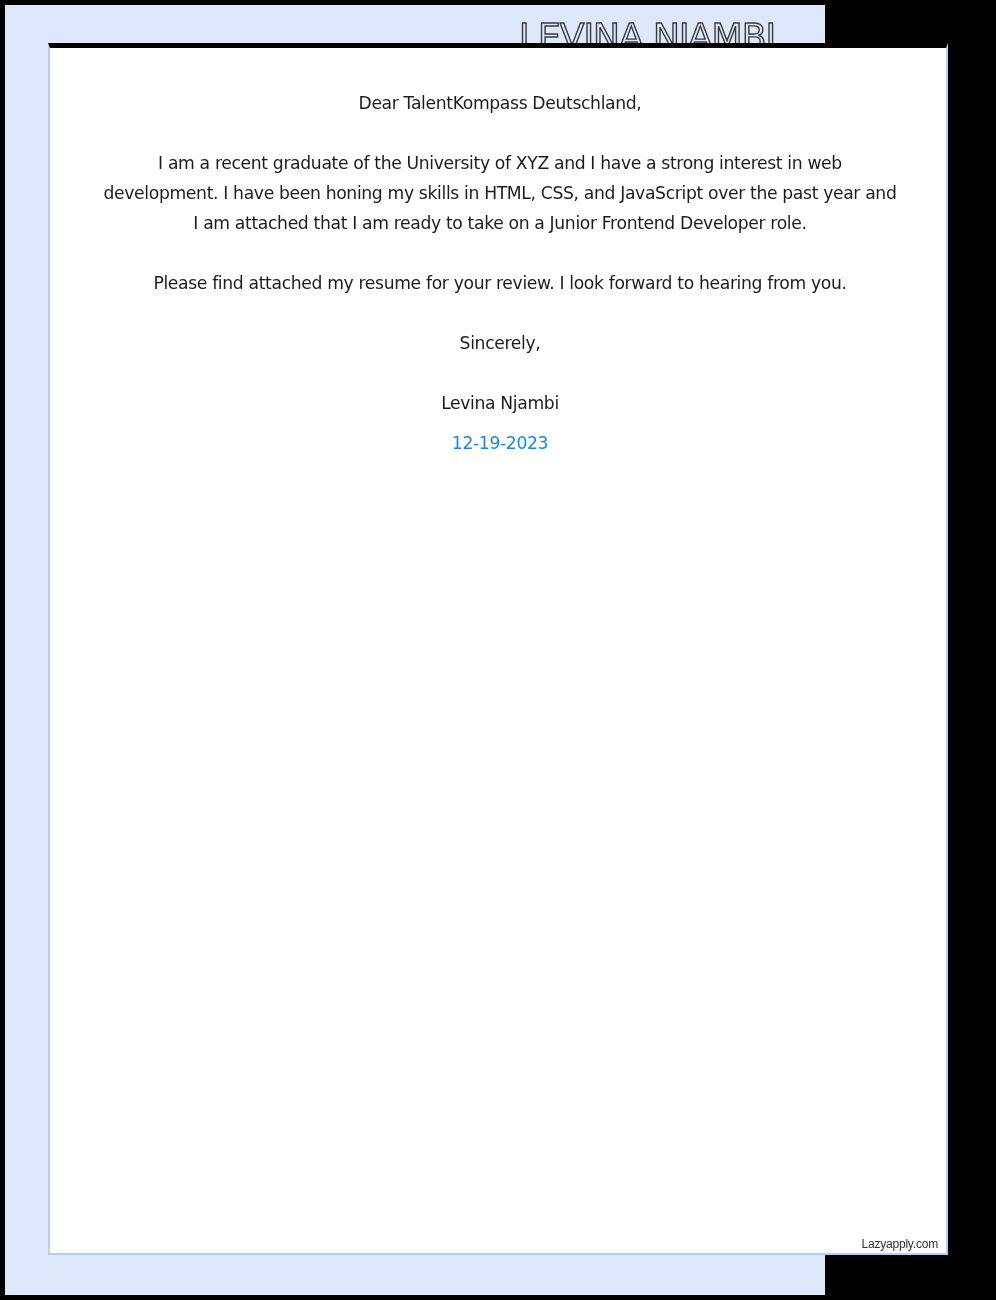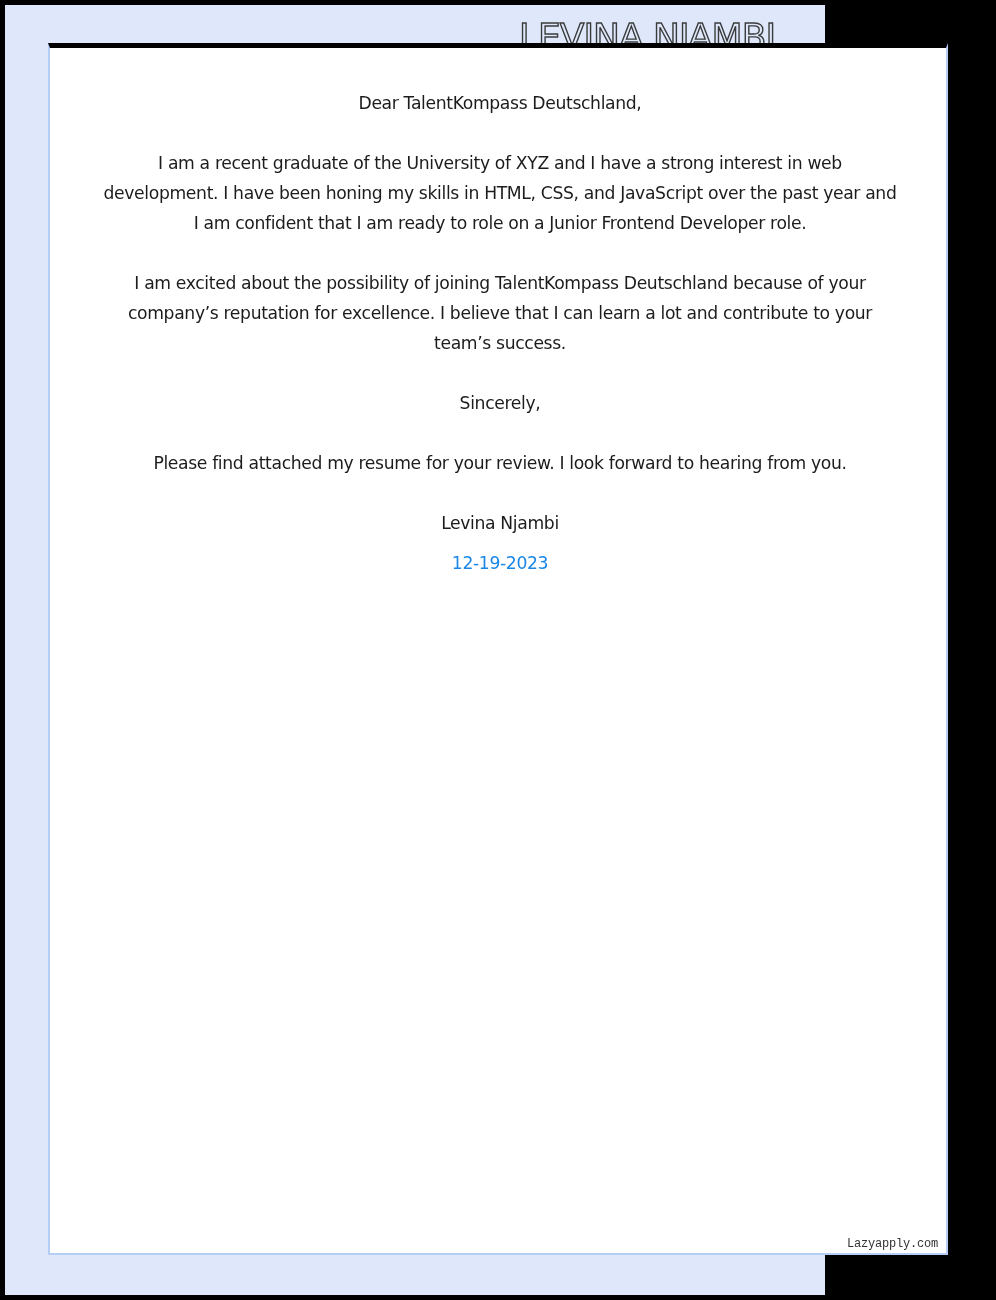--- a/index.html
+++ b/index.html
@@ -64,38 +64,37 @@
       margin: 0 0 10px 0;
     }
     .letter .date {
       color: #1a87e6;
       margin: 0;
     }
     .footer-brand {
       position: absolute;
       right: 8px;
       bottom: 2px;
-      font-family: Liberation Mono, monospace;
+      font-family: Liberation Sans, sans-serif;
       font-size: 12px;
       color: #333333;
       letter-spacing: -0.2px;
     }
   </style>
 </head>
 <body>
 
 <div class="frame">
   <div class="header-name">LEVINA NJAMBI</div>
 
   <div class="page">
     <div class="letter">
       <p>Dear TalentKompass Deutschland,</p>
-      <p>I am a recent graduate of the University of XYZ and I have a strong interest in web development. I have been honing my skills in HTML, CSS, and JavaScript over the past year and I am confident that I am ready to role on a Junior Frontend Developer role.</p>
-      <p>I am excited about the possibility of joining TalentKompass Deutschland because of your company’s reputation for excellence. I believe that I can learn a lot and contribute to your team’s success.</p>
+      <p>I am a recent graduate of the University of XYZ and I have a strong interest in web development. I have been honing my skills in HTML, CSS, and JavaScript over the past year and I am attached that I am ready to take on a Junior Frontend Developer role.</p>
+      <p>Please find attached my resume for your review. I look forward to hearing from you.</p>
       <p>Sincerely,</p>
-      <p>Please find attached my resume for your review. I look forward to hearing from you.</p>
       <p class="sig">Levina Njambi</p>
       <p class="date">12-19-2023</p>
     </div>
 
     <div class="footer-brand">Lazyapply.com</div>
   </div>
 </div>
 
 </body></html>

